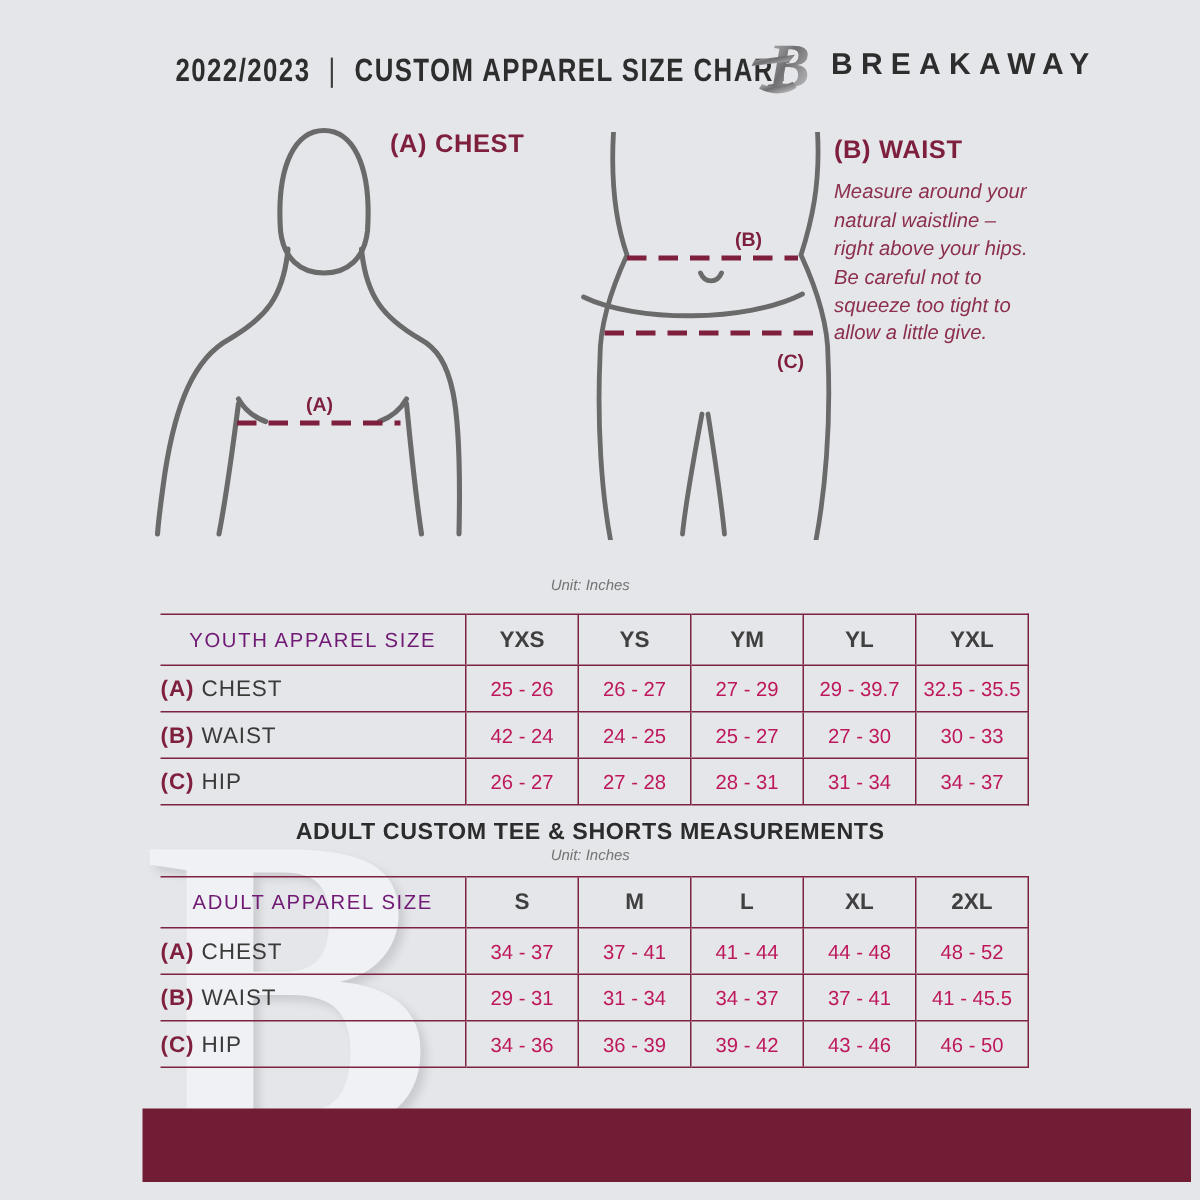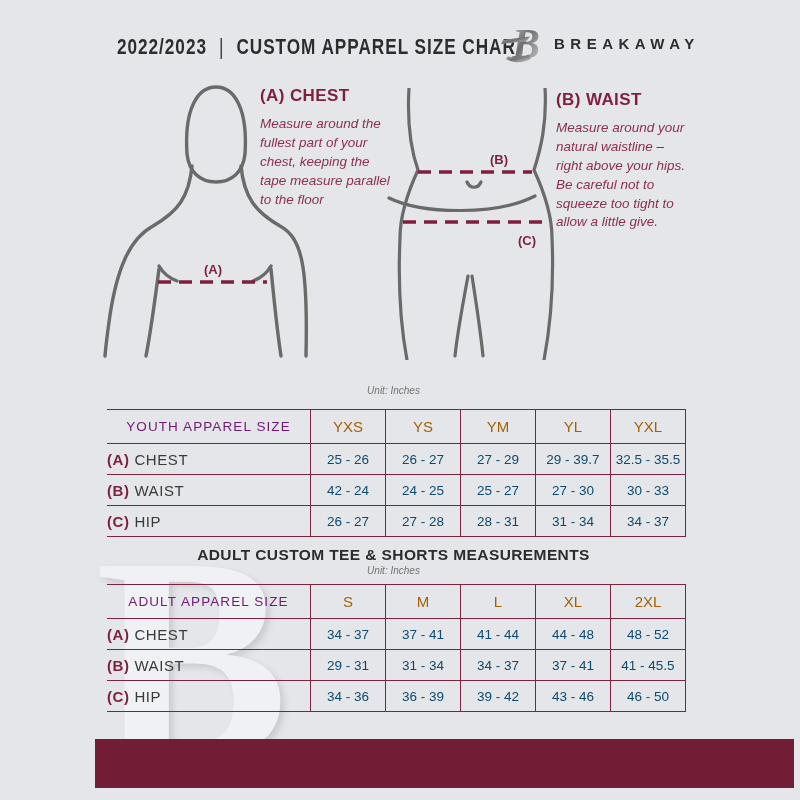--- a/index.html
+++ b/index.html
@@ -5,21 +5,21 @@
   html,body{margin:0;padding:0;}
   body{width:800px;height:800px;background:#e5e6e9;font-family:"Liberation Sans",sans-serif;}
   .page{position:relative;width:800px;height:800px;background:#e5e6e9;overflow:hidden;}
 
   
   .hdr{position:absolute;left:117px;top:30px;height:34px;display:flex;align-items:center;
        transform:scaleX(0.80);transform-origin:left center;white-space:nowrap;
        font-weight:700;font-size:21.5px;letter-spacing:1.2px;color:#2d2d2d;}
   .hdr .sep{margin:0 15px;font-weight:400;color:#3a3a3a;}
   .brand{position:absolute;left:500px;top:20px;display:flex;align-items:center;}
-  .brand-name{font-weight:700;font-size:15px;letter-spacing:5.5px;color:#2d2d2d;margin-left:8px;}
+  .brand-name{font-weight:700;font-size:20px;letter-spacing:5.5px;color:#2d2d2d;margin-left:8px;}
 
   
   .fig{position:absolute;}
   .fig svg{display:block;}
 
   
   .instr{position:absolute;width:152px;}
   .instr h3{margin:0 0 9px 0;font-size:17px;font-weight:700;letter-spacing:0.4px;color:#7d1f3d;}
   .instr p{margin:0;font-size:13.5px;line-height:1.4;font-style:italic;color:#8c2f4d;white-space:pre-line;}
 
@@ -30,26 +30,26 @@
              font-size:10px;font-style:italic;color:#737373;}
 
   
   .size-table{position:absolute;left:107px;border-collapse:collapse;table-layout:fixed;
               width:573px;z-index:1;background:transparent;}
   .size-table th,.size-table td{padding:0;vertical-align:middle;}
   .size-table thead th{height:33px;border-top:1.5px solid #7d2240;border-bottom:1.5px solid #7d2240;}
   .size-table tbody td{height:30px;border-bottom:1.5px solid #7d2240;}
   .label-th{width:203px;text-align:center;padding-left:24px;font-weight:400;
             font-size:13.5px;letter-spacing:1.1px;color:#701a75;}
-  .size-th{width:74px;text-align:center;font-weight:400;font-size:15px;color:#a16207;
+  .size-th{width:74px;text-align:center;font-weight:700;font-size:15px;color:#404040;
            border-left:1.5px solid #7d2240;}
   .size-th:last-child{border-right:1.5px solid #7d2240;}
   .label-td{text-align:left;padding-left:24px;font-size:15px;letter-spacing:0.6px;color:#3a3a3a;}
   .label-td .pfx{font-weight:700;color:#7d1f3d;}
-  .val-td{text-align:center;font-size:13.5px;color:#0c4a6e;border-left:1.5px solid #7d2240;}
+  .val-td{text-align:center;font-size:13.5px;color:#be185d;border-left:1.5px solid #7d2240;}
   .val-td:last-child{border-right:1.5px solid #7d2240;}
 
   
   .watermark{position:absolute;left:95px;top:540px;z-index:0;font-family:"Liberation Serif",serif;
              font-weight:700;font-size:290px;line-height:0.82;color:#f0f1f4;
              text-shadow:4px 4px 6px rgba(100,100,110,0.20);user-select:none;}
   .footer-bar{position:absolute;left:95px;top:739px;width:699px;height:49px;background:#721d36;z-index:2;}
 </style>
 </head>
 <body>
@@ -91,25 +91,20 @@
         <path d="M 176,186 C 172,193 166,198 158,201"></path>
         <path d="M 176,189 C 179,220 182,250 186,276"></path>
       </g>
       <path d="M 63,202 L 172,202" stroke="#7d1f3d" stroke-width="3.4" stroke-dasharray="13 8" fill="none"></path>
       <text x="118" y="194" text-anchor="middle" font-size="13" font-weight="bold" fill="#7d1f3d" font-family="Liberation Sans, sans-serif">(A)</text>
     </svg>
   </div>
 
   <div class="instr" style="left:260px;top:86px;">
     <h3>(A) CHEST</h3>
-    <p>Measure around the
-fullest part of your
-chest, keeping the
-tape measure parallel
-to the floor</p>
   </div>
 
   <div class="fig" style="left:358px;top:88px;">
     <svg width="200" height="272" viewBox="0 0 200 272">
       <g fill="none" stroke="#6a6a6a" stroke-width="3.2" stroke-linecap="round">
         <path d="M 51,0 C 49,35 53,62 60,82 C 48,108 42,130 42,150 C 40,195 43,240 49,272"></path>
         <path d="M 187,0 C 189,35 183,60 176,82 C 188,108 194,130 194,150 C 196,195 192,240 186,272"></path>
         <path d="M 31,110 C 66,127 140,127 177,108"></path>
         <path d="M 109,94 C 112,101 120,101 123,94"></path>
         <path d="M 110,188 C 104,220 99,248 97,268"></path>

